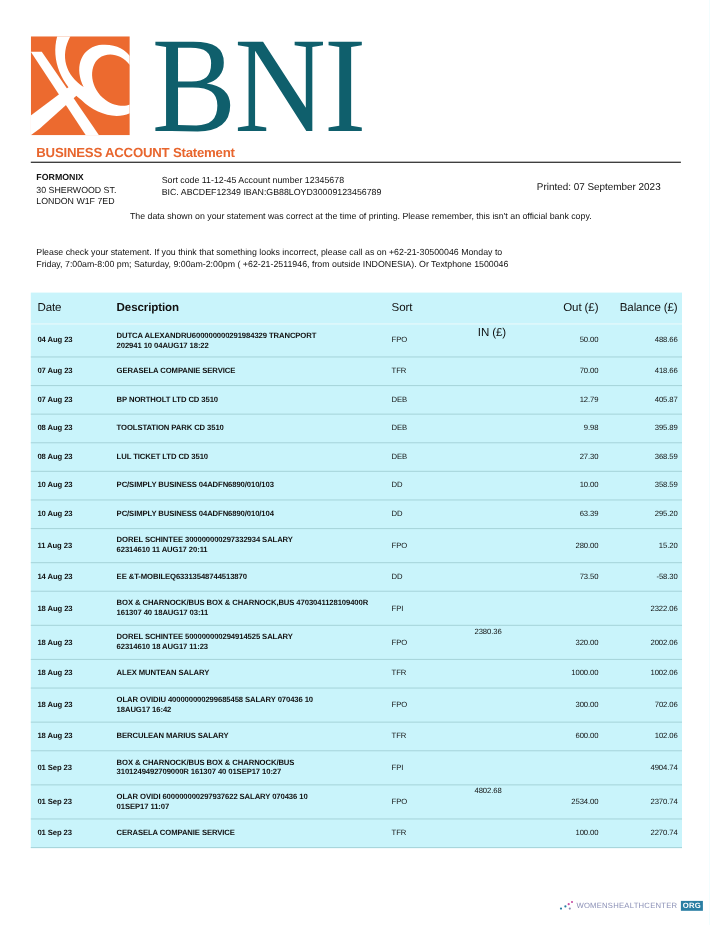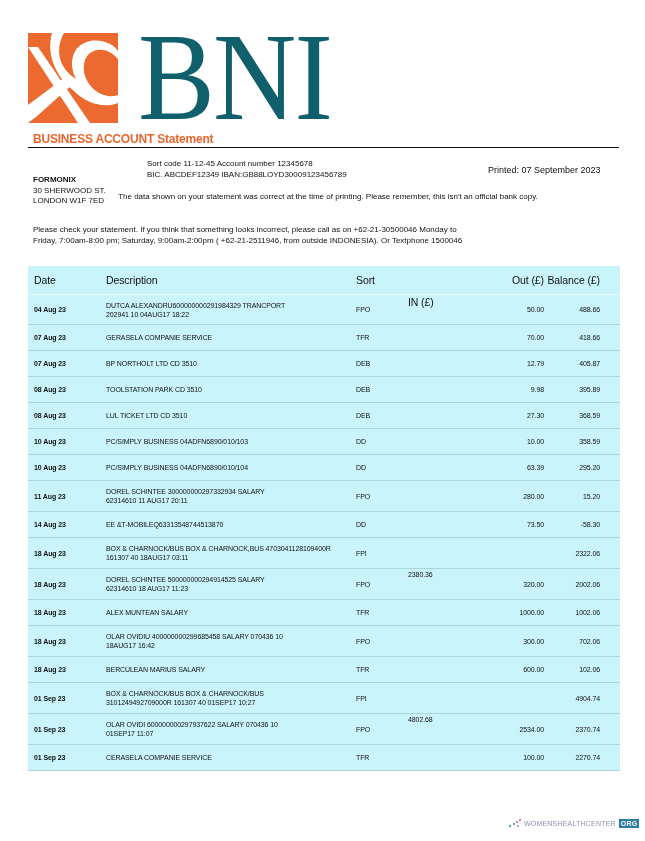--- a/index.html
+++ b/index.html
@@ -56,21 +56,21 @@
       position: absolute;
       left: 28px;
       top: 147px;
       width: 591px;
       height: 1px;
       background: #111;
     }
     .addr {
       position: absolute;
       left: 33px;
-      top: 175px;
+      top: 157px;
       font-size: 8px;
       line-height: 10.5px;
     }
     .addr .name { font-weight: bold; }
     .acct {
       position: absolute;
       left: 147px;
       top: 159px;
       font-size: 8px;
       line-height: 10.5px;
@@ -108,25 +108,25 @@
     }
     .row.head {
       height: 28px;
       font-size: 10.5px;
       border-bottom: 1px solid #eaf9fb;
     }
     .row.tall { height: 30px; }
     .row.short { height: 25px; }
     .c-date { width: 78px; padding-left: 6px; box-sizing: border-box; font-weight: bold; }
     .row.head .c-date { font-weight: normal; }
-    .c-desc { width: 250px; line-height: 9px; }
+    .c-desc { width: 250px; line-height: 9px; font-weight: bold; }
     .c-type { width: 52px; }
-    .c-in { width: 48px; text-align: left; margin-top: 43px; }
+    .c-in { width: 48px; text-align: right; margin-top: 43px; }
     .c-out { width: 88px; text-align: right; }
-    .c-bal { width: 76px; text-align: right; padding-right: 20px; box-sizing: border-box; }
+    .c-bal { width: 76px; text-align: right; padding-right: 4px; box-sizing: border-box; }
     .row.head .c-in { width: 52px; }
     .row.head .c-out { width: 84px; }
     .watermark {
       position: absolute;
       left: 508px;
       top: 818px;
       display: flex;
       align-items: center;
       font-size: 7px;
       color: #8a8fb5;

